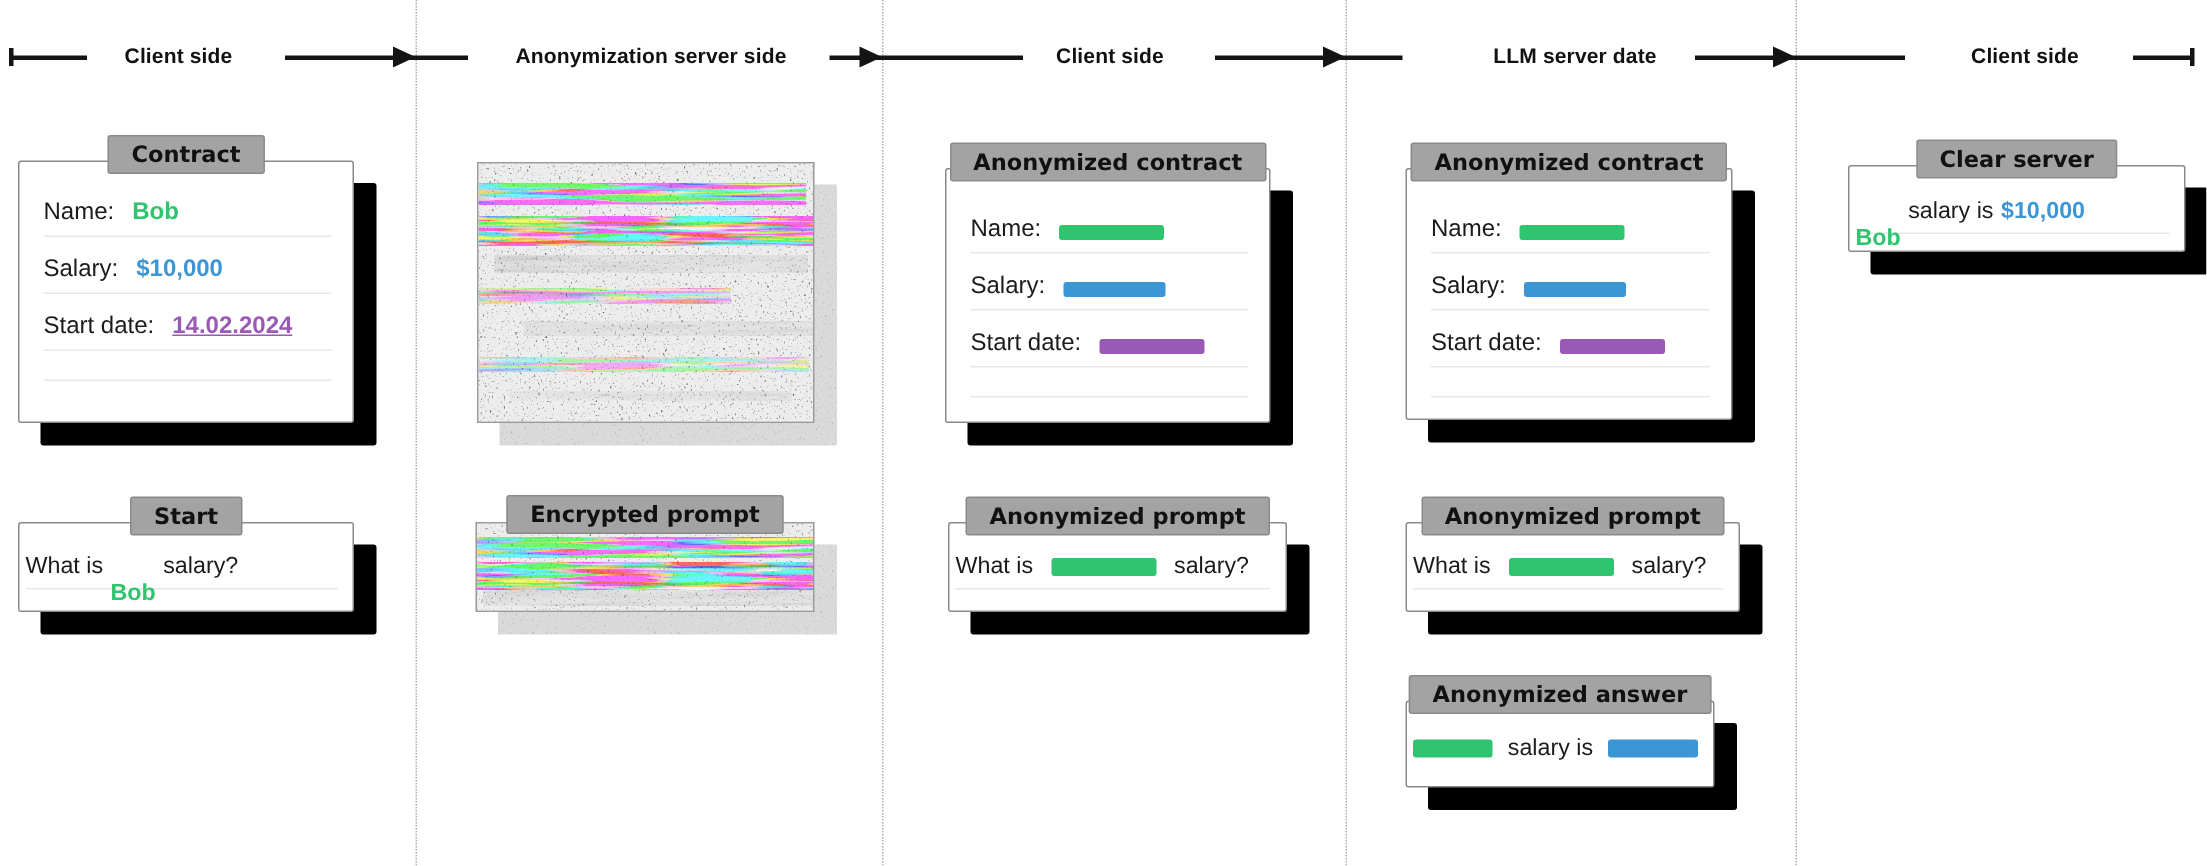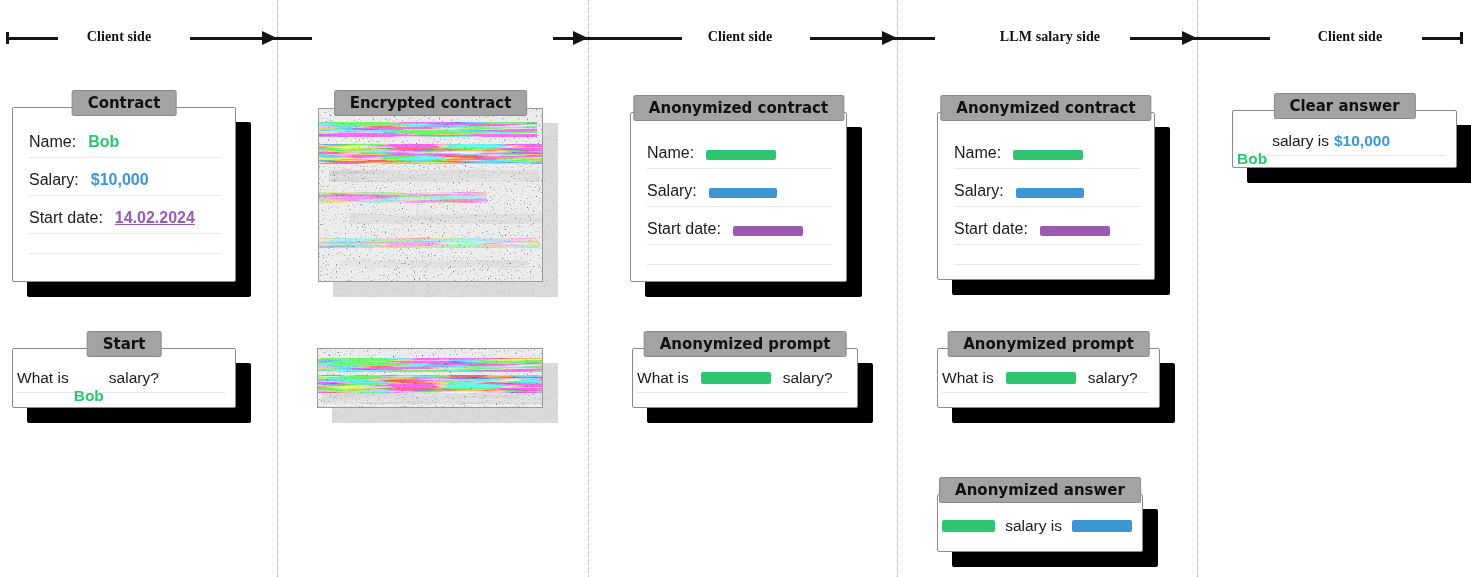--- a/index.html
+++ b/index.html
@@ -18,21 +18,21 @@
     background:#ffffff;
     font-family:"Liberation Sans", sans-serif;
     color:var(--ink);
     overflow:hidden;
   }
   
   .sep{position:absolute;top:0;height:577px;width:0;border-left:1.6px dotted #ababab;}
   
   .stage-label{
     position:absolute;top:29px;transform:translateX(-50%);
-    font-family:Liberation Serif, serif;font-weight:bold;font-size:14px;
+    font-family:Liberation Sans, sans-serif;font-weight:bold;font-size:14px;
     color:#111;white-space:nowrap;letter-spacing:.1px;
   }
   .hline{position:absolute;top:37px;height:2.6px;background:#141414;}
   .htick{position:absolute;top:32px;height:12px;width:2.6px;background:#141414;}
   .tri{
     position:absolute;top:31px;width:0;height:0;
     border-top:7px solid transparent;border-bottom:7px solid transparent;
     border-left:15px solid #141414;
   }
   
@@ -127,28 +127,29 @@
   <div class="sep" style="left:588px"></div>
   <div class="sep" style="left:897px"></div>
   <div class="sep" style="left:1197px"></div>
 
   <div class="htick" style="left:6px"></div>
   <div class="hline" style="left:6px;width:52px"></div>
   <div class="stage-label" style="left:119px">Client side</div>
 
   <div class="hline" style="left:190px;width:122px"></div>
   <div class="tri" style="left:262px"></div>
+  <div class="stage-label" style="left:434px">Anonymization server side</div>
 
   <div class="hline" style="left:553px;width:129px"></div>
   <div class="tri" style="left:573px"></div>
   <div class="stage-label" style="left:740px">Client side</div>
 
   <div class="hline" style="left:810px;width:125px"></div>
   <div class="tri" style="left:882px"></div>
-  <div class="stage-label" style="left:1050px">LLM salary side</div>
+  <div class="stage-label" style="left:1050px">LLM server date</div>
 
   <div class="hline" style="left:1130px;width:140px"></div>
   <div class="tri" style="left:1182px"></div>
   <div class="stage-label" style="left:1350px">Client side</div>
 
   <div class="hline" style="left:1422px;width:40px"></div>
   <div class="htick" style="left:1460px"></div>
 
   <div class="card" style="left:12px;top:107px;width:224px;height:175px">
     <div class="tab">Contract</div>
@@ -190,38 +191,38 @@
         <rect width="225" height="174" filter="url(#speck)"></rect>
         <rect x="8" y="14" width="200" height="13" filter="url(#streakA)" opacity="0.85"></rect>
         <rect x="0" y="36" width="225" height="18" filter="url(#streakB)" opacity="0.9"></rect>
         <rect x="20" y="62" width="190" height="10" filter="url(#streakG)" opacity="0.6"></rect>
         <rect x="0" y="84" width="160" height="9" filter="url(#streakA)" opacity="0.55"></rect>
         <rect x="40" y="106" width="185" height="8" filter="url(#streakG)" opacity="0.5"></rect>
         <rect x="10" y="130" width="200" height="8" filter="url(#streakB)" opacity="0.45"></rect>
         <rect x="30" y="152" width="170" height="6" filter="url(#streakG)" opacity="0.4"></rect>
       </svg>
     </div>
-    <div class="tab">Encrypted contract</div>
   </div>
 
   <div class="enc" style="left:317px;top:348px;width:226px;height:60px">
     <div class="enc-shadow" style="left:15px;top:15px;width:226px;height:60px">
       <svg class="fillsvg">
           <rect width="100%" height="100%" filter="url(#speck)" opacity="0.3"></rect>
         </svg>
     </div>
     <div class="enc-box" style="width:226px;height:60px">
       <svg class="fillsvg" width="226" height="60">
         <rect width="226" height="60" fill="#ededed"></rect>
         <rect width="226" height="60" filter="url(#speck)"></rect>
         <rect x="6" y="10" width="210" height="12" filter="url(#streakA)" opacity="0.85"></rect>
         <rect x="0" y="27" width="226" height="16" filter="url(#streakB)" opacity="0.9"></rect>
         <rect x="14" y="45" width="200" height="9" filter="url(#streakG)" opacity="0.6"></rect>
       </svg>
     </div>
+    <div class="tab">Encrypted prompt</div>
   </div>
 
   <div class="card" style="left:630px;top:112px;width:217px;height:170px">
     <div class="tab">Anonymized contract</div>
     <div class="card-body" style="padding-top:18px">
       <div class="field-row">
         <span>Name:</span>
         <span class="bar bar-green" style="width:70px"></span>
       </div>
       <div class="field-row">
@@ -266,31 +267,31 @@
 
   <div class="card" style="left:937px;top:348px;width:223px;height:60px">
     <div class="tab">Anonymized prompt</div>
     <div class="sentence gap12">
       <span>What is</span>
       <span class="bar bar-green" style="width:70px"></span>
       <span>salary?</span>
     </div>
   </div>
 
-  <div class="card" style="left:937px;top:494px;width:206px;height:58px">
+  <div class="card" style="left:937px;top:467px;width:206px;height:58px">
     <div class="tab">Anonymized answer</div>
     <div class="sentence gap10" style="border-bottom:none;margin-top:16px">
       <span class="bar bar-green" style="width:55px"></span>
       <span>salary is</span>
       <span class="bar bar-blue" style="width:62px"></span>
     </div>
   </div>
 
   <div class="card" style="left:1232px;top:110px;width:225px;height:58px">
-    <div class="tab">Clear answer</div>
+    <div class="tab">Clear server</div>
     <div class="sentence gap5" style="margin-top:15px">
       <span class="field-value val-green">Bob</span>
       <span>salary is</span>
       <span class="field-value val-blue">$10,000</span>
     </div>
   </div>
 
 </div>
 
 </body></html>

